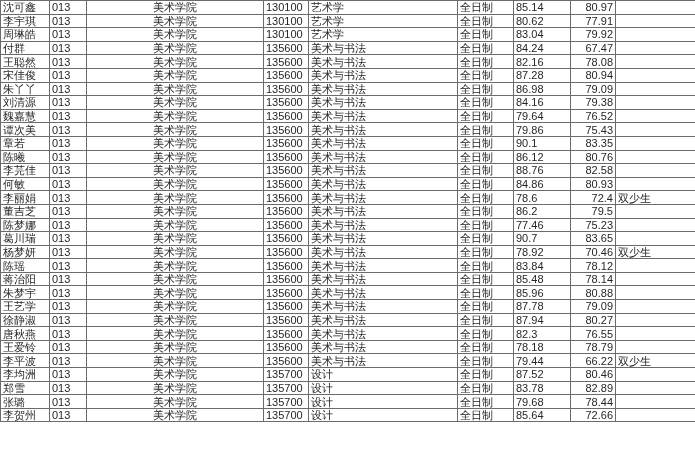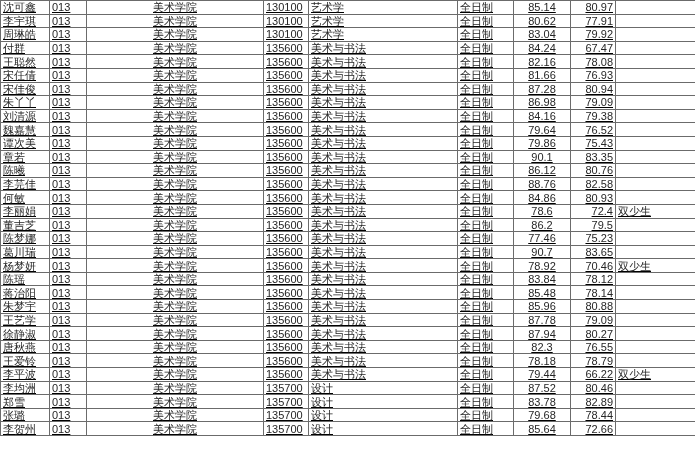--- a/index.html
+++ b/index.html
@@ -8,40 +8,39 @@
     width: 695px;
     height: 452px;
     overflow: hidden;
     background: #ffffff;
     font-family: "Liberation Sans", "DejaVu Sans", sans-serif;
   }
   table.grid {
     border-collapse: collapse;
     table-layout: fixed;
     width: 695px;
-    text-decoration: underline;
   }
   table.grid td {
     border: 1px solid #6b6b6b;
     height: 12.6px;
     font-size: 11px;
     line-height: 12px;
     padding: 0 2px;
     white-space: nowrap;
     overflow: hidden;
     color: #262626;
     vertical-align: middle;
   }
   td.c-name   { text-align: left; }
   td.c-dept   { text-align: left; }
   td.c-college{ text-align: center; }
   td.c-mcode  { text-align: left; }
   td.c-major  { text-align: left; }
   td.c-mode   { text-align: left; }
-  td.c-s1     { text-align: center; padding-right: 4px; }
+  td.c-s1     { text-align: left; padding-right: 4px; }
   td.c-s2     { text-align: right; padding-right: 4px; }
   td.c-note   { text-align: left; }
 </style>
 </head>
 <body>
 
 <table class="grid">
   <colgroup>
     <col style="width:49px">
     <col style="width:37px">
@@ -103,31 +102,20 @@
         <td class="c-dept">013</td>
         <td class="c-college">美术学院</td>
         <td class="c-mcode">135600</td>
         <td class="c-major">美术与书法</td>
         <td class="c-mode">全日制</td>
         <td class="c-s1">82.16</td>
         <td class="c-s2">78.08</td>
         <td class="c-note"></td>
       </tr>
       <tr>
-        <td class="c-name">宋任倩</td>
-        <td class="c-dept">013</td>
-        <td class="c-college">美术学院</td>
-        <td class="c-mcode">135600</td>
-        <td class="c-major">美术与书法</td>
-        <td class="c-mode">全日制</td>
-        <td class="c-s1">81.66</td>
-        <td class="c-s2">76.93</td>
-        <td class="c-note"></td>
-      </tr>
-      <tr>
         <td class="c-name">宋佳俊</td>
         <td class="c-dept">013</td>
         <td class="c-college">美术学院</td>
         <td class="c-mcode">135600</td>
         <td class="c-major">美术与书法</td>
         <td class="c-mode">全日制</td>
         <td class="c-s1">87.28</td>
         <td class="c-s2">80.94</td>
         <td class="c-note"></td>
       </tr>

